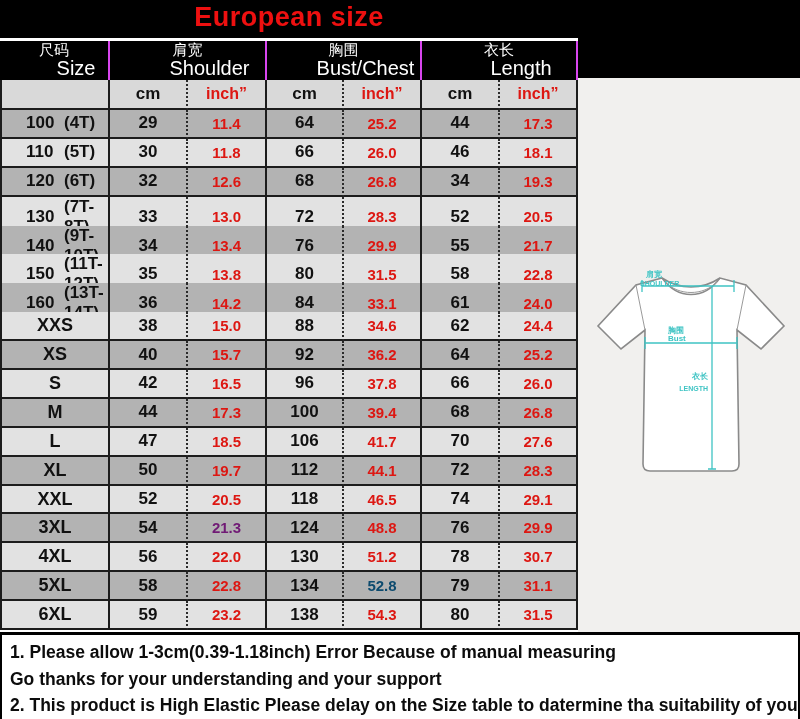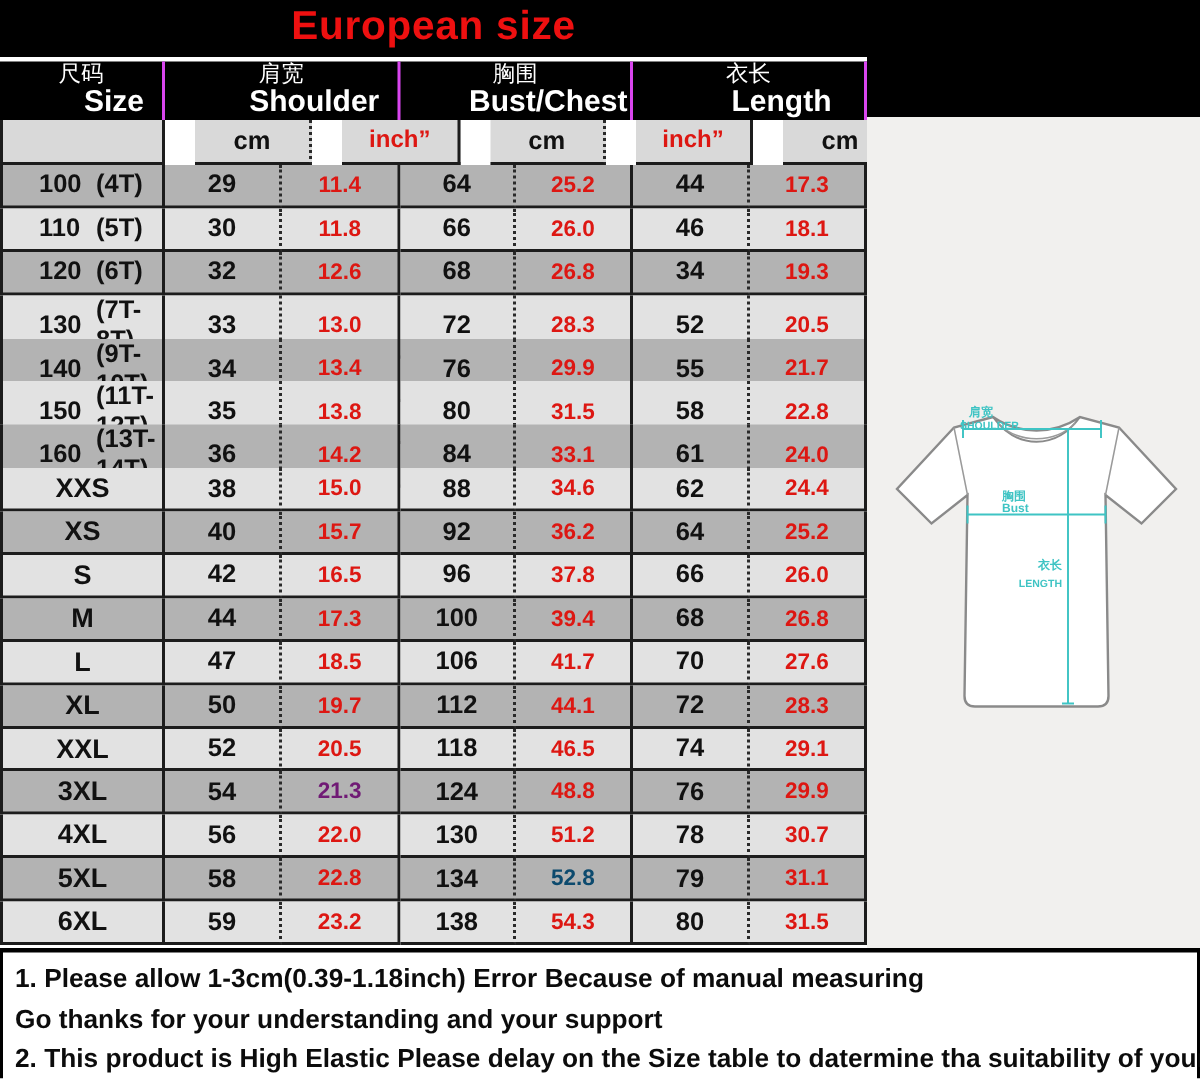--- a/index.html
+++ b/index.html
@@ -12,22 +12,22 @@
   .title{position:absolute;left:0;top:2px;width:578px;text-align:center;
          font-size:27px;font-weight:bold;letter-spacing:.5px;}
 
   
   .size-table{position:absolute;left:0;top:38px;width:578px;}
   .hdr1{display:grid;grid-template-columns:110px 157px 155px 156px;height:42px;
         border-top:3px solid #fff;background:#000;color:#fff;}
   .hdr1 .gcell{display:flex;flex-direction:column;align-items:center;justify-content:center;
         border-right:2px solid #d946ef;line-height:1.05;}
   .hdr1 .gcell .zh{font-size:15px;}
-  .hdr1 .gcell .en{font-size:20px;font-weight:bold;margin-left:44px;}
-  .hdr2{display:grid;grid-template-columns:110px 78px 79px 77px 78px 78px 78px;height:30px;gap:20px;}
+  .hdr1 .gcell .en{font-size:20px;font-weight:normal;margin-left:44px;}
+  .hdr2{display:grid;grid-template-columns:110px 78px 79px 77px 78px 78px 78px;height:30px;}
   .hdr2 .cell{background:#d9d9d9;}
   .row{display:grid;grid-template-columns:110px 78px 79px 77px 78px 78px 78px;height:28.9px;}
   .row.dark .cell{background:#b3b3b3;}
   .row.light .cell{background:#e2e2e2;}
   .cell{display:flex;align-items:center;justify-content:center;
         border-bottom:2px solid #1c1c1c;font-weight:bold;}
   .cell.b-l{border-left:2px solid #1c1c1c;}
   .cell.b-solid{border-right:2px solid #1c1c1c;}
   .cell.b-dot{border-right:2px dotted #2a2a2a;}
   .cell.cm{font-size:17px;color:#111;}

